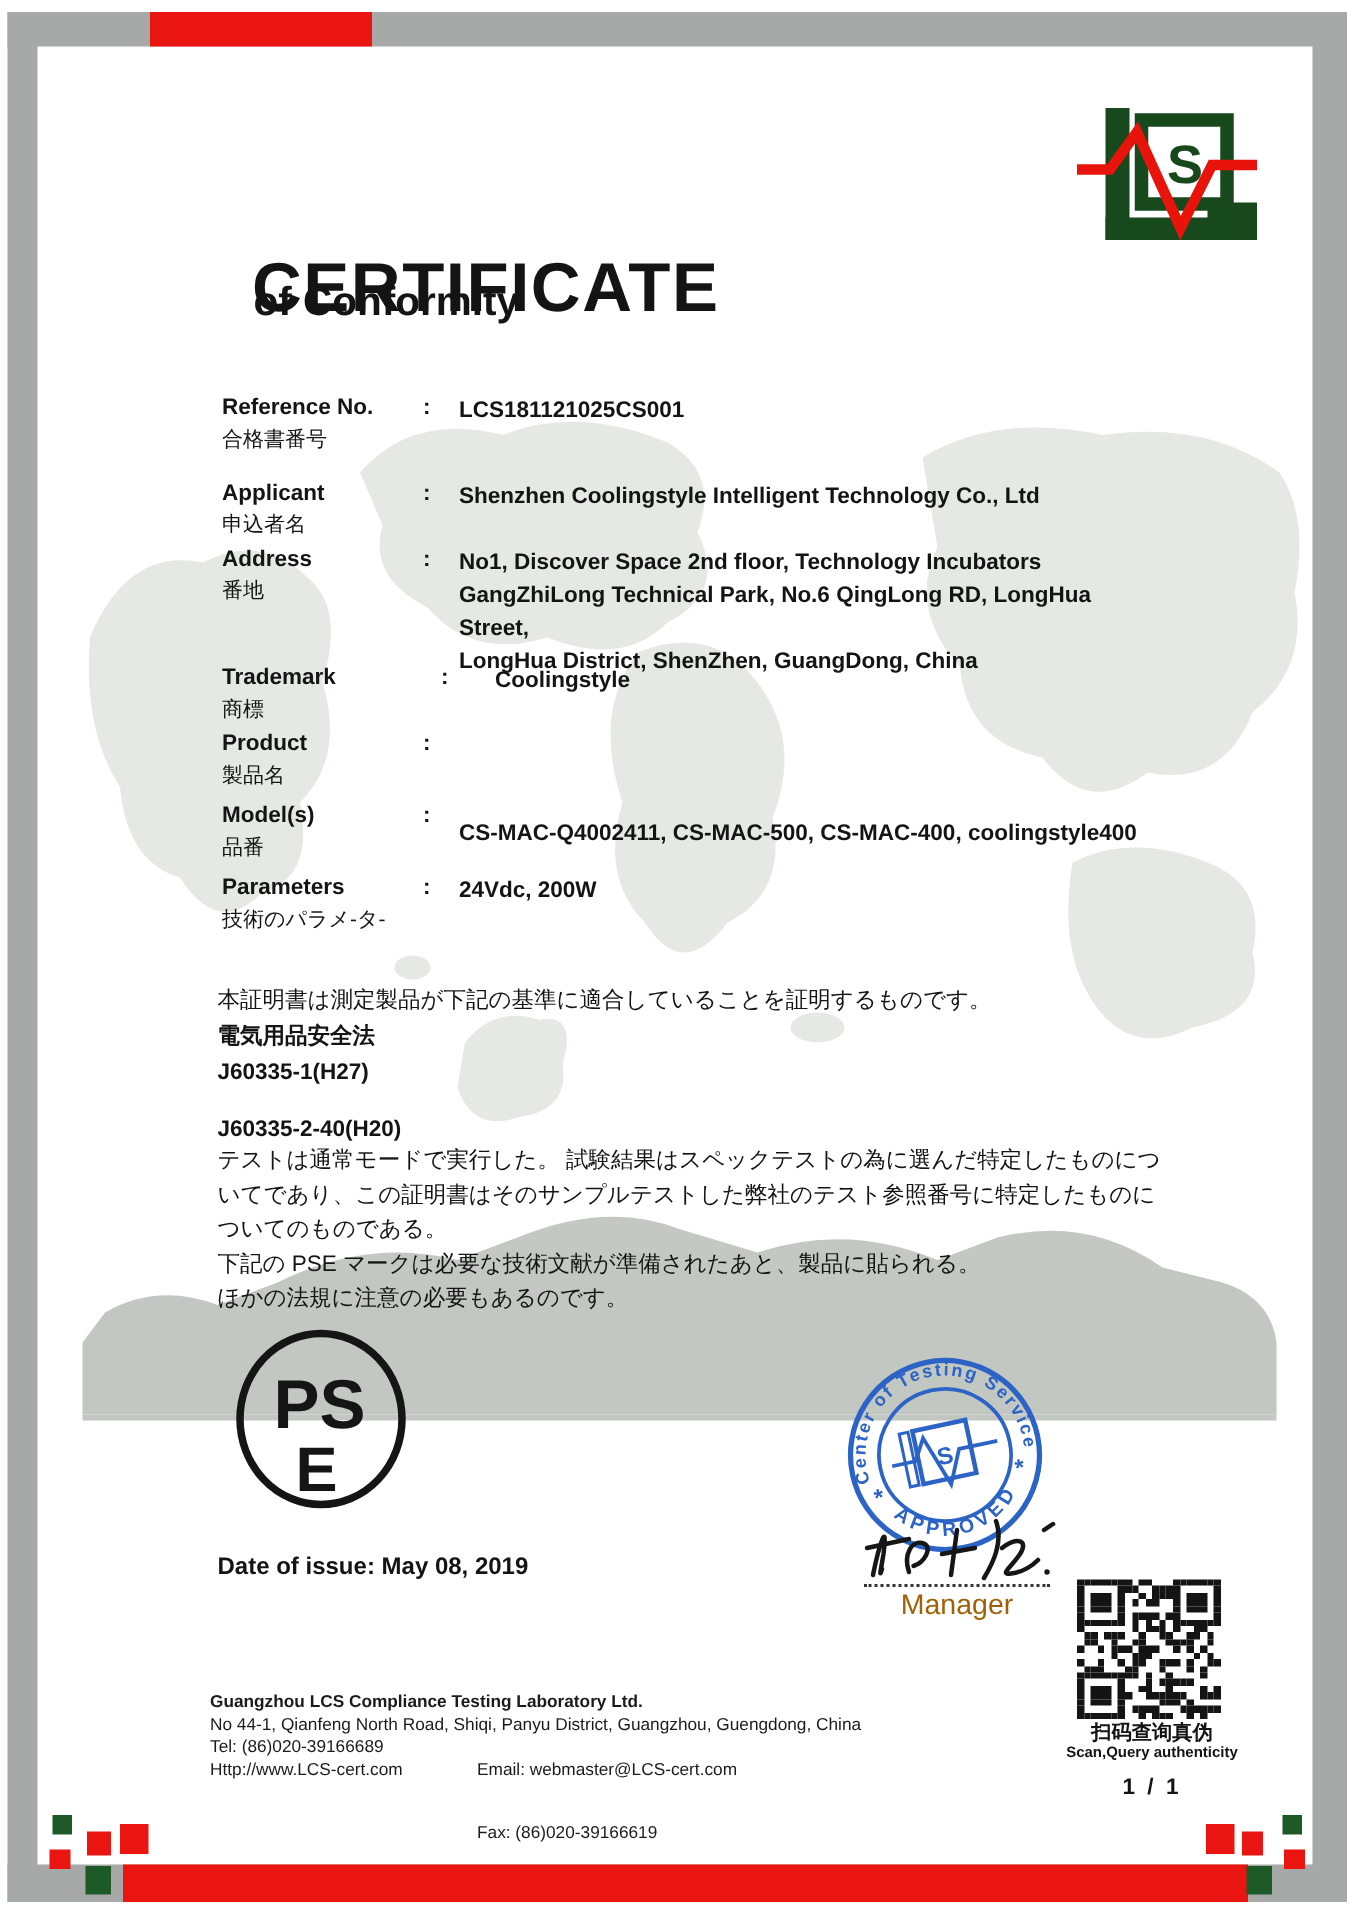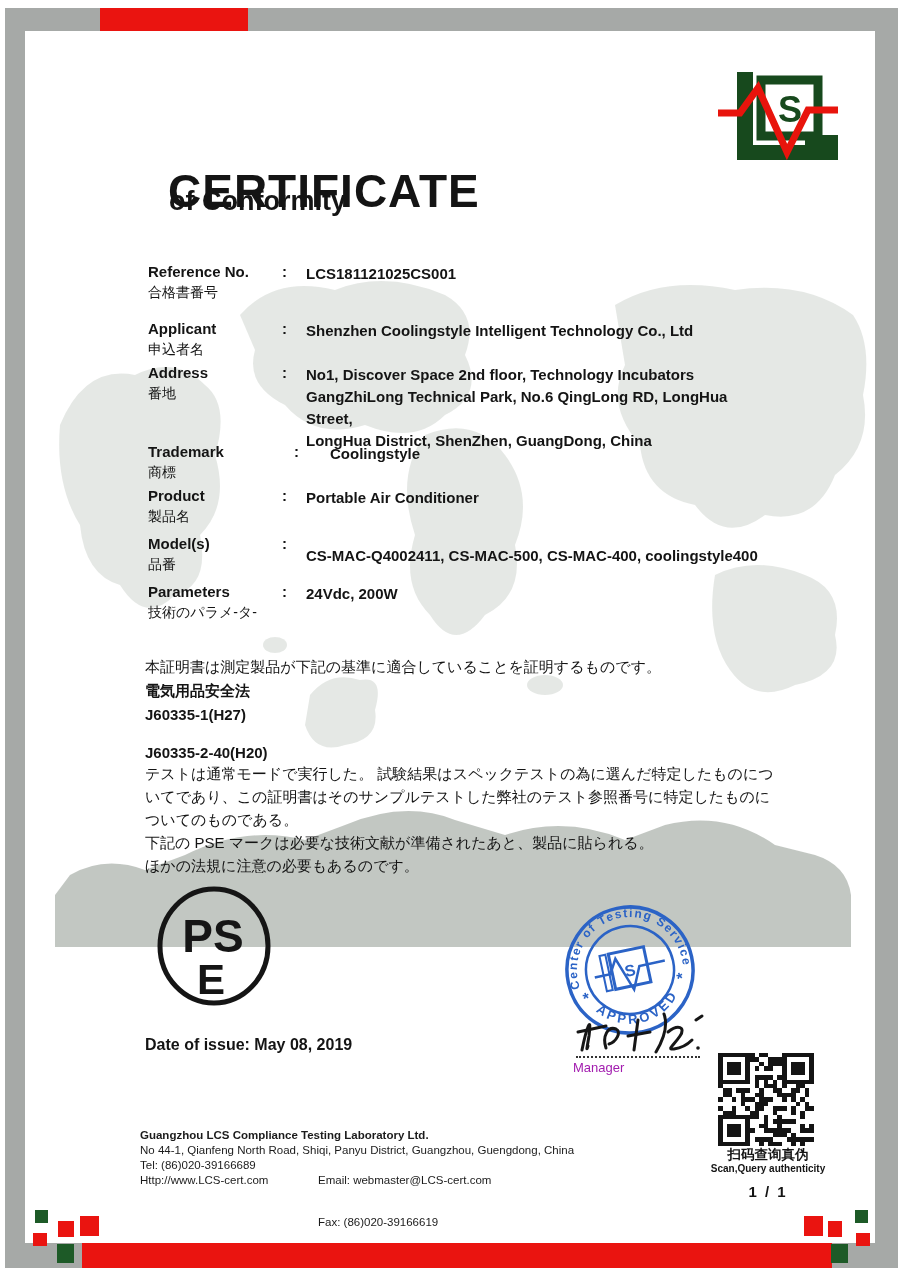--- a/index.html
+++ b/index.html
@@ -24,21 +24,21 @@
   .jpline{position:absolute;left:145px;font-size:15px;line-height:23px;white-space:nowrap;}
   .bold{font-weight:bold;}
   
   .foot{position:absolute;font-size:11.5px;color:#1b1b1b;white-space:nowrap;}
   
   [data-name="qr-code"]{position:absolute;left:718px;top:1053px;width:96px;height:93px;
       display:grid;grid-template-columns:repeat(21,1fr);grid-template-rows:repeat(21,1fr);background:#fff;}
   .qm{background:#141414;}
   .qr-cap{position:absolute;text-align:center;font-weight:bold;}
   .sig-line{position:absolute;left:576px;top:1056px;width:124px;border-top:2px dotted #333;}
-  .manager{position:absolute;left:573px;top:1060px;width:130px;text-align:left;font-size:13px;color:#a21caf;}
+  .manager{position:absolute;left:573px;top:1060px;width:130px;text-align:center;font-size:19px;color:#a16207;}
   .dateline{position:absolute;left:145px;top:1036px;font-size:16px;font-weight:bold;}
 </style>
 </head>
 <body>
 
 <div class="page" data-name="certificate-page">
 
   <svg class="abs" data-name="world-map-background" style="left:25px;top:255px;" width="850" height="700" viewBox="0 0 850 700">
     <g fill="#ccd2cc" opacity="0.5">
       <path d="M35,170 Q60,110 110,120 Q150,100 180,130 Q205,150 190,200 Q205,250 175,280 Q185,330 150,340 Q120,370 95,330 Q60,320 55,270 Q30,230 35,170 Z"></path>
@@ -106,21 +106,20 @@
     </div>
   </div>
   <div class="row" data-name="field-row-trademark" style="top:443px;gap:12px;">
     <div class="flabel"><span data-name="field-label">Trademark</span><div class="jp" data-name="field-label-jp">商標</div></div>
     <div class="fcolon" data-name="field-colon">:</div>
     <div class="fvalue" data-name="field-value">Coolingstyle</div>
   </div>
   <div class="row" data-name="field-row-product" style="top:487px;">
     <div class="flabel"><span data-name="field-label">Product</span><div class="jp" data-name="field-label-jp">製品名</div></div>
     <div class="fcolon" data-name="field-colon">:</div>
-    <div class="fvalue" data-name="field-value">Portable Air Conditioner</div>
   </div>
   <div class="row" data-name="field-row-models" style="top:535px;">
     <div class="flabel"><span data-name="field-label">Model(s)</span><div class="jp" data-name="field-label-jp">品番</div></div>
     <div class="fcolon" data-name="field-colon">:</div>
     <div class="fvalue val-offset" data-name="field-value">CS-MAC-Q4002411, CS-MAC-500, CS-MAC-400, coolingstyle400</div>
   </div>
   <div class="row" data-name="field-row-parameters" style="top:583px;">
     <div class="flabel"><span data-name="field-label">Parameters</span><div class="jp" data-name="field-label-jp">技術のパラメ-タ-</div></div>
     <div class="fcolon" data-name="field-colon">:</div>
     <div class="fvalue" data-name="field-value">24Vdc, 200W</div>

